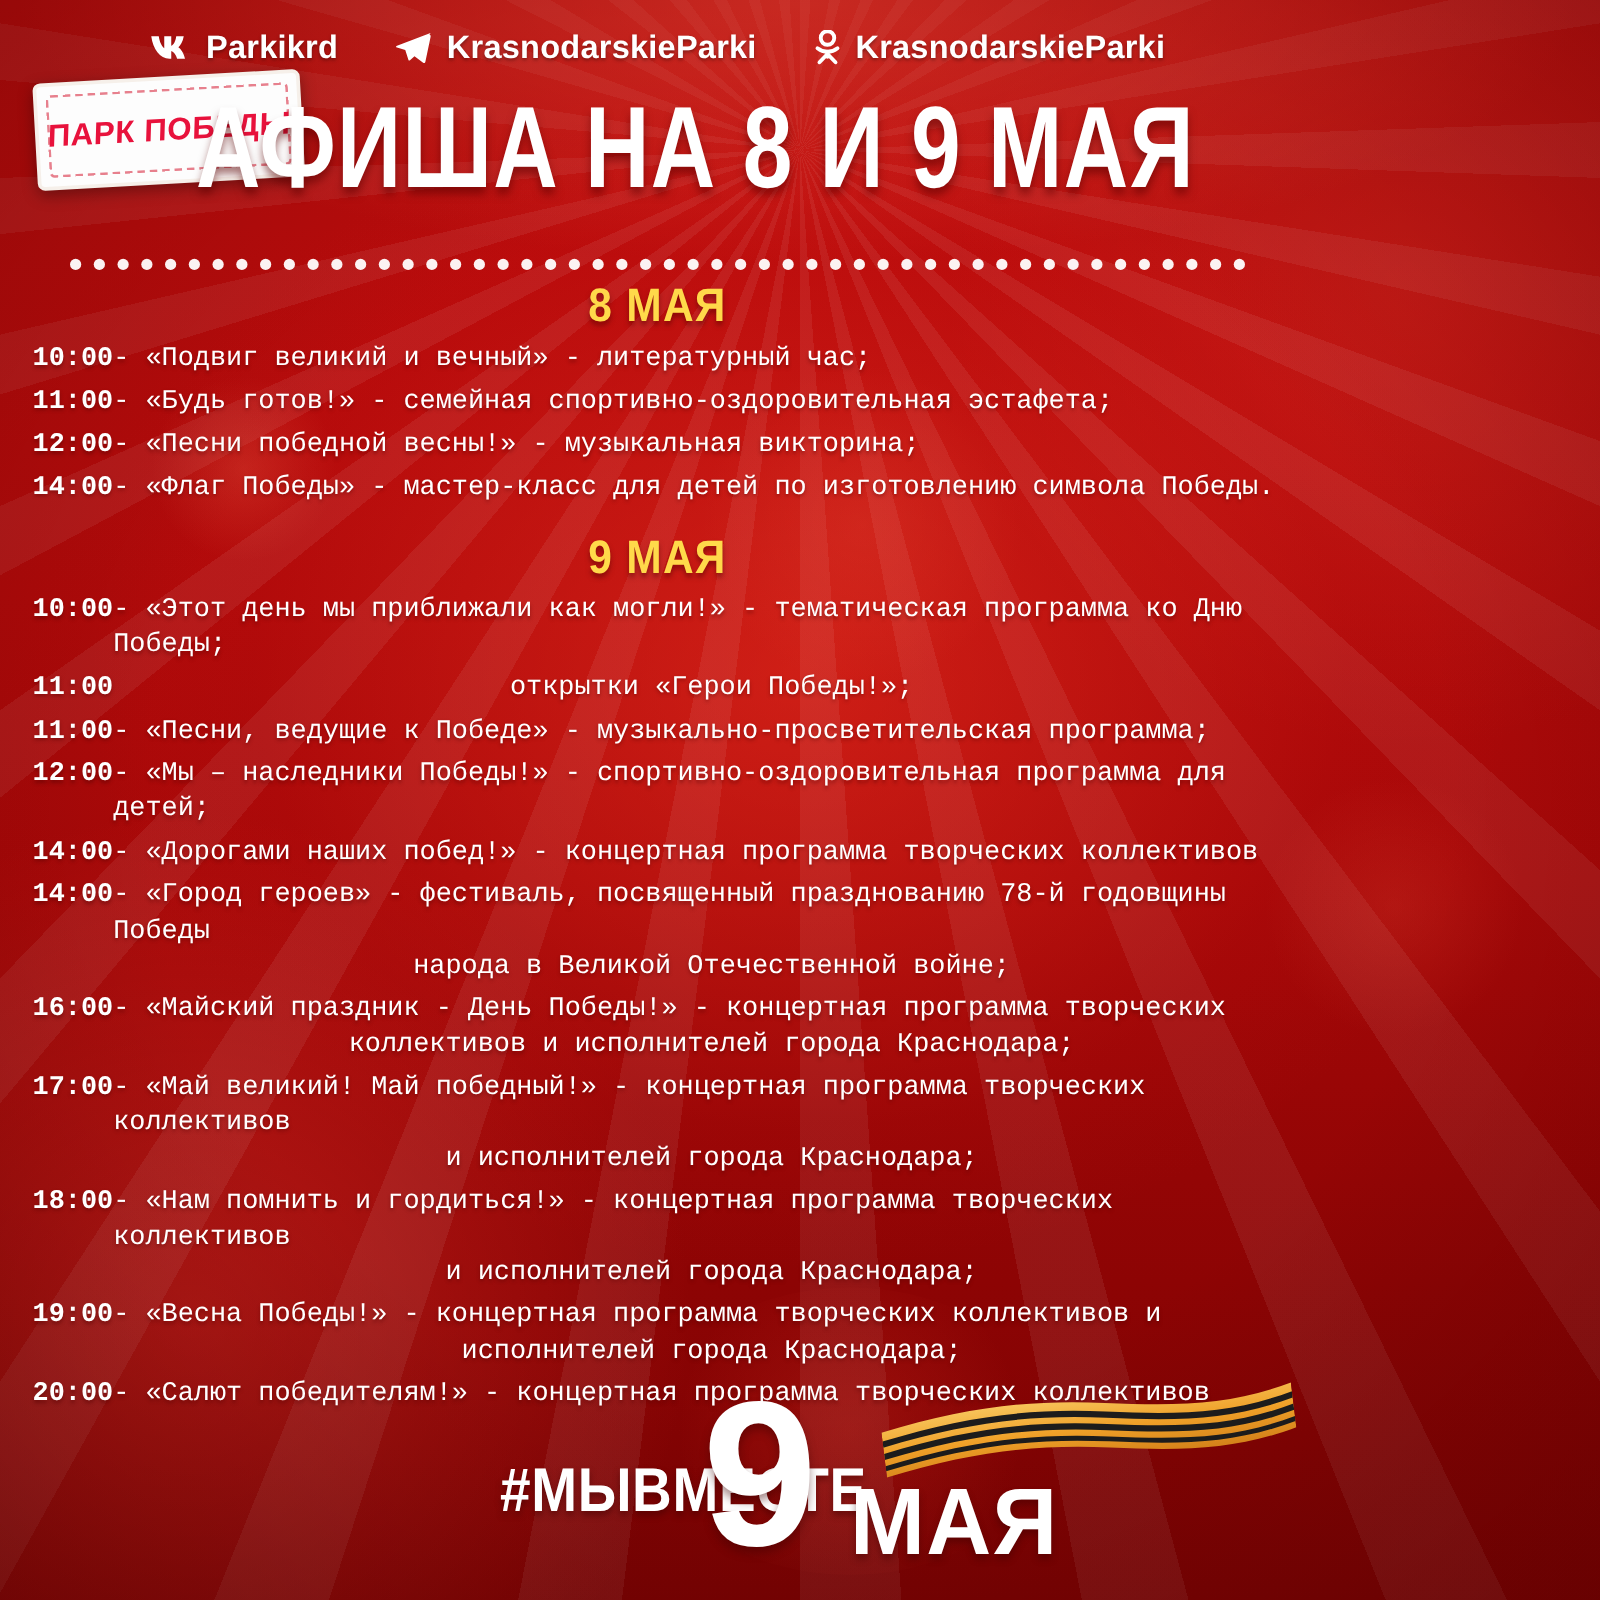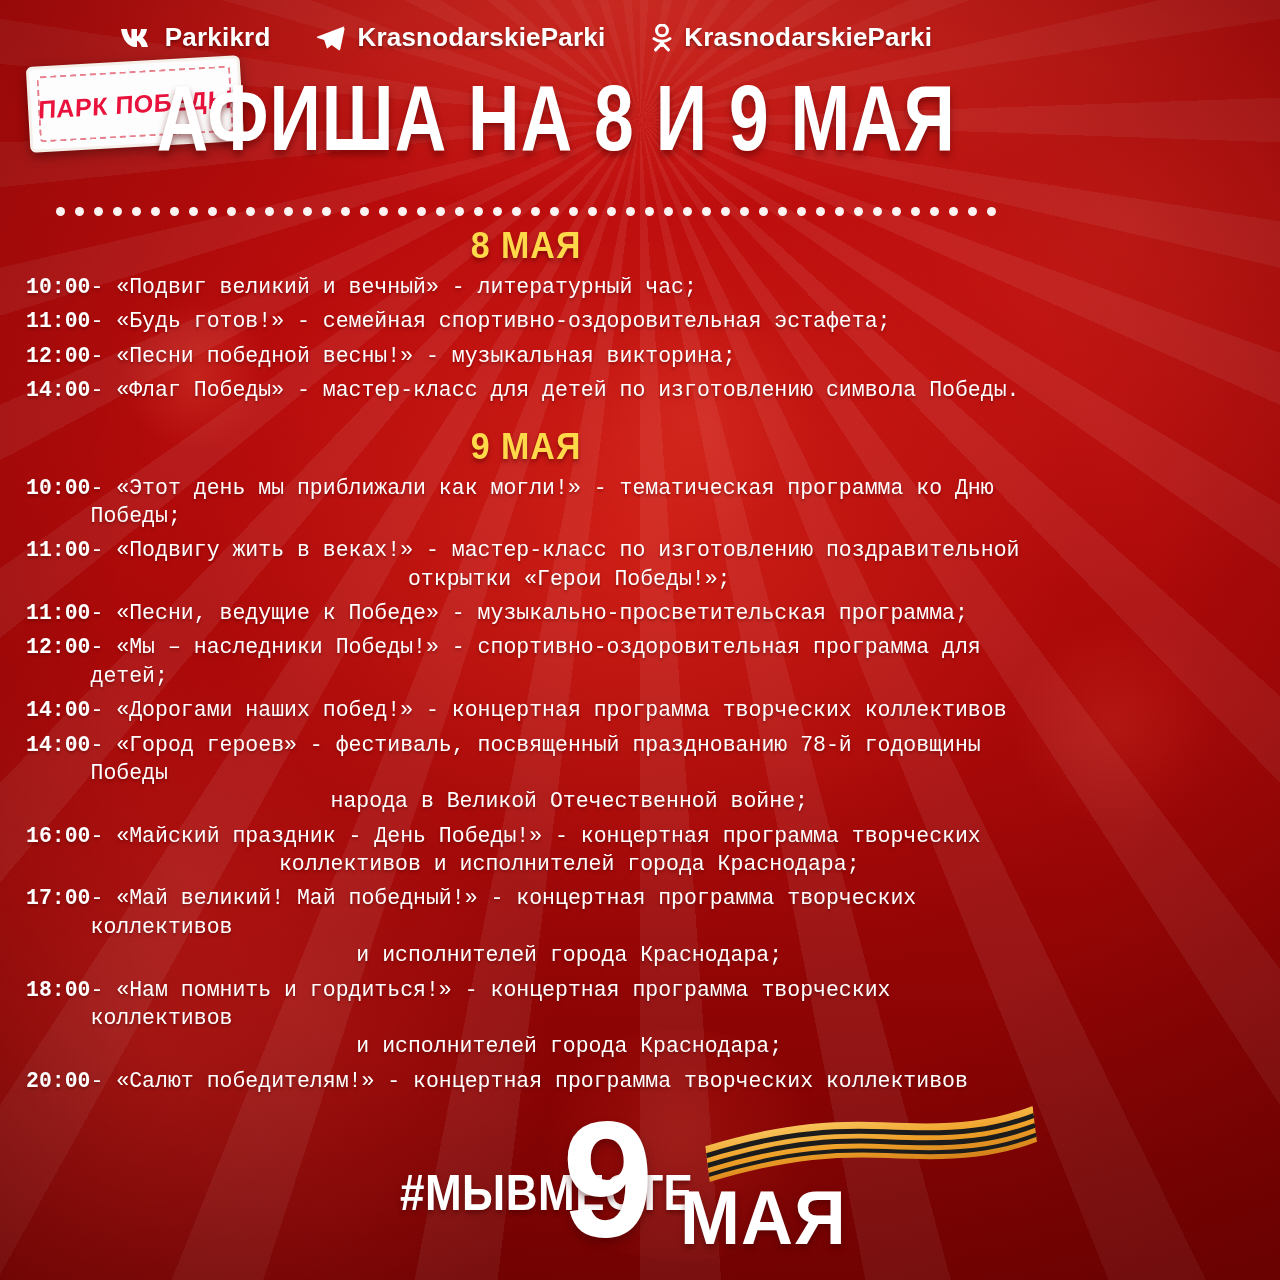--- a/index.html
+++ b/index.html
@@ -323,21 +323,21 @@
   <div class="day-head" id="day2-head">9 МАЯ</div>
   <div class="list block-9">
 
     <div class="row">
       <span class="time">10:00</span>
       <span class="desc"><span>- «Этот день мы приближали как могли!» - тематическая программа ко Дню Победы;</span></span>
     </div>
 
     <div class="row">
       <span class="time">11:00</span>
-      <span class="desc"><span>- «Подвигу жить в веках!» - мастер-класс по изготовлению поздравительной</span><span class="cont">открытки «Герои Победы!»;</span></span>
+      <span class="desc"><span class="cont">открытки «Герои Победы!»;</span></span>
     </div>
 
     <div class="row">
       <span class="time">11:00</span>
       <span class="desc"><span>- «Песни, ведущие к Победе» - музыкально-просветительская программа;</span></span>
     </div>
 
     <div class="row">
       <span class="time">12:00</span>
       <span class="desc"><span>- «Мы – наследники Победы!» - спортивно-оздоровительная программа для детей;</span></span>
@@ -362,20 +362,24 @@
     <div class="row">
       <span class="time">17:00</span>
       <span class="desc"><span>- «Май великий! Май победный!» - концертная программа творческих коллективов</span><span class="cont">и исполнителей города Краснодара;</span></span>
     </div>
 
     <div class="row">
       <span class="time">18:00</span>
       <span class="desc"><span>- «Нам помнить и гордиться!» - концертная программа творческих коллективов</span><span class="cont">и исполнителей города Краснодара;</span></span>
     </div>
 
+    <div class="row">
+      <span class="time">19:00</span>
+      <span class="desc"><span>- «Весна Победы!» - концертная программа творческих коллективов и</span><span class="cont">исполнителей города Краснодара;</span></span>
+    </div>
 
     <div class="row">
       <span class="time">20:00</span>
       <span class="desc"><span>- «Салют победителям!» - концертная программа творческих коллективов</span></span>
     </div>
   </div>
 
   <div class="footer">
 
 

